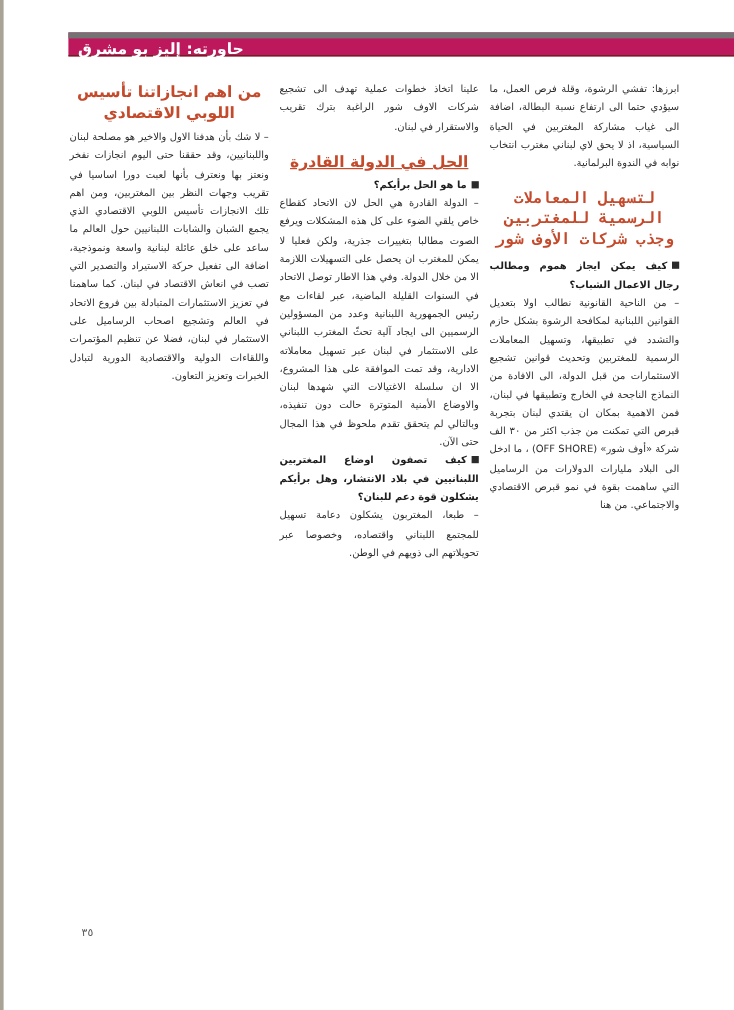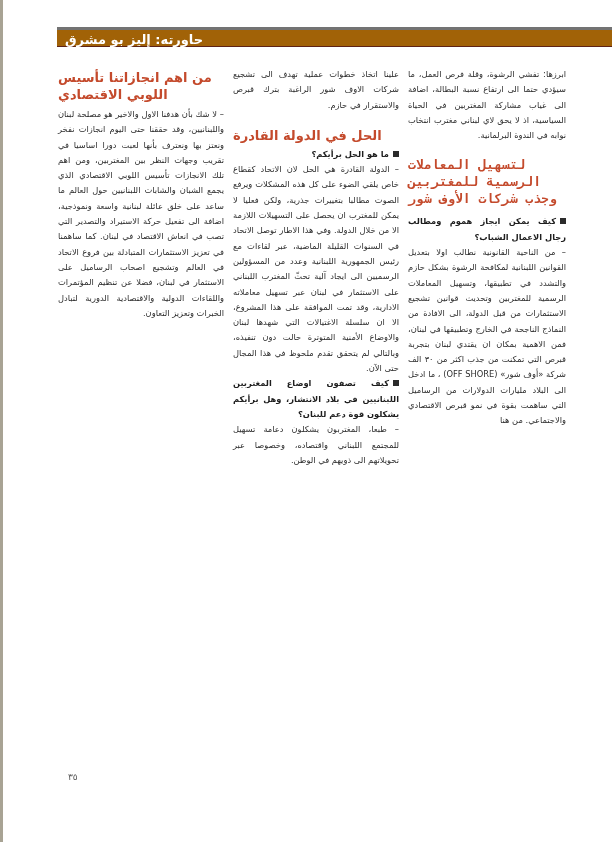--- a/index.html
+++ b/index.html
@@ -8,22 +8,22 @@
       position: relative;
       font-family: "DejaVu Sans", "Liberation Sans", sans-serif;
       color: #2a2a2a;
     }
     .page-edge {
       position: absolute; left: 0; top: 0; width: 3px; height: 842px;
       background: #a8a394;
     }
     .byline-bar {
       position: absolute; left: 57px; top: 27px; width: 555px; height: 20px;
-      background: #a16207;
-      border-top: 3px solid #737373;
+      background: #be185d;
+      border-top: 5px solid #737373;
       border-bottom: 1px solid #5e2316;
     }
     .byline-text {
       position: absolute; left: 8px; top: 1px;
       direction: rtl;
       color: #ffffff;
       font-family: "DejaVu Sans", sans-serif;
       font-weight: bold;
       font-size: 13px;
       line-height: 17px;
@@ -42,21 +42,21 @@
     .col-right { left: 408px; width: 158px; }
     .col-middle { left: 233px; width: 166px; }
     .col-left { left: 58px; width: 166px; }
     .para { margin: 0; }
     .para.indent { text-indent: 10px; }
     .section-head {
       color: #c44a2c;
       font-weight: bold;
       font-size: 13px;
       line-height: 17px;
-      text-align: left;
+      text-align: center;
       margin: 0;
     }
     .question {
       font-weight: bold;
       color: #1e1e1e;
       font-size: 8.3px;
       line-height: 15.3px;
     }
     .q-square {
       display: inline-block;
@@ -88,22 +88,22 @@
 </div>
 
 <div class="column col-right">
   <p class="para">ابرزها: تفشي الرشوة، وقلة فرص العمل، ما سيؤدي حتما الى ارتفاع نسبة البطالة، اضافة الى غياب مشاركة المغتربين في الحياة السياسية، اذ لا يحق لاي لبناني مغترب انتخاب نوابه في الندوة البرلمانية.</p>
   <h2 class="section-head" style="margin-top:14px;font-family:Liberation Mono, monospace;">لتسهيل المعاملات الرسمية للمغتربين وجذب شركات الأوف شور</h2>
   <p class="para question" style="margin-top:6px;"><span class="q-square"></span><span>كيف يمكن ايجاز هموم ومطالب رجال الاعمال الشباب؟</span></p>
   <p class="para">– من الناحية القانونية نطالب اولا بتعديل القوانين اللبنانية لمكافحة الرشوة بشكل حازم والتشدد في تطبيقها، وتسهيل المعاملات الرسمية للمغتربين وتحديث قوانين تشجيع الاستثمارات من قبل الدولة، الى الافادة من النماذج الناجحة في الخارج وتطبيقها في لبنان، فمن الاهمية بمكان ان يقتدي لبنان بتجربة قبرص التي تمكنت من جذب اكثر من ٣٠ الف شركة «أوف شور» (OFF SHORE) ، ما ادخل الى البلاد مليارات الدولارات من الرساميل التي ساهمت بقوة في نمو قبرص الاقتصادي والاجتماعي. من هنا</p>
 </div>
 
 <div class="column col-middle">
-  <p class="para">علينا اتخاذ خطوات عملية تهدف الى تشجيع شركات الاوف شور الراغبة بترك قبرص والاستقرار في حازم.</p>
-  <h2 class="section-head" style="margin-top:14px;margin-bottom:3px;">الحل في الدولة القادرة</h2>
+  <p class="para">علينا اتخاذ خطوات عملية تهدف الى تشجيع شركات الاوف شور الراغبة بترك تقريب والاستقرار في لبنان.</p>
+  <h2 class="section-head" style="margin-top:14px;margin-bottom:3px;text-decoration:underline;">الحل في الدولة القادرة</h2>
   <p class="para question"><span class="q-square"></span><span>ما هو الحل برأيكم؟</span></p>
   <p class="para">– الدولة القادرة هي الحل لان الاتحاد كقطاع خاص يلقي الضوء على كل هذه المشكلات ويرفع الصوت مطالبا بتغييرات جذرية، ولكن فعليا لا يمكن للمغترب ان يحصل على التسهيلات اللازمة الا من خلال الدولة. وفي هذا الاطار توصل الاتحاد في السنوات القليلة الماضية، عبر لقاءات مع رئيس الجمهورية اللبنانية وعدد من المسؤولين الرسميين الى ايجاد آلية تحثّ المغترب اللبناني على الاستثمار في لبنان عبر تسهيل معاملاته الادارية، وقد تمت الموافقة على هذا المشروع، الا ان سلسلة الاغتيالات التي شهدها لبنان والاوضاع الأمنية المتوترة حالت دون تنفيذه، وبالتالي لم يتحقق تقدم ملحوظ في هذا المجال حتى الآن.</p>
   <p class="para question"><span class="q-square"></span><span>كيف تصفون اوضاع المغتربين اللبنانيين في بلاد الانتشار، وهل برأيكم يشكلون قوة دعم للبنان؟</span></p>
   <p class="para">– طبعا، المغتربون يشكلون دعامة تسهيل للمجتمع اللبناني واقتصاده، وخصوصا عبر تحويلاتهم الى ذويهم في الوطن.</p>
 </div>
 
 <div class="column col-left">
   <h2 class="section-head" style="margin-top:2px;margin-bottom:4px;">من اهم انجازاتنا تأسيس اللوبي الاقتصادي</h2>
   <p class="para">– لا شك بأن هدفنا الاول والاخير هو مصلحة لبنان واللبنانيين، وقد حققنا حتى اليوم انجازات نفخر ونعتز بها ونعترف بأنها لعبت دورا اساسيا في تقريب وجهات النظر بين المغتربين، ومن اهم تلك الانجازات تأسيس اللوبي الاقتصادي الذي يجمع الشبان والشابات اللبنانيين حول العالم ما ساعد على خلق عائلة لبنانية واسعة ونموذجية، اضافة الى تفعيل حركة الاستيراد والتصدير التي تصب في انعاش الاقتصاد في لبنان. كما ساهمنا في تعزيز الاستثمارات المتبادلة بين فروع الاتحاد في العالم وتشجيع اصحاب الرساميل على الاستثمار في لبنان، فضلا عن تنظيم المؤتمرات واللقاءات الدولية والاقتصادية الدورية لتبادل الخبرات وتعزيز التعاون.</p>
 </div>

